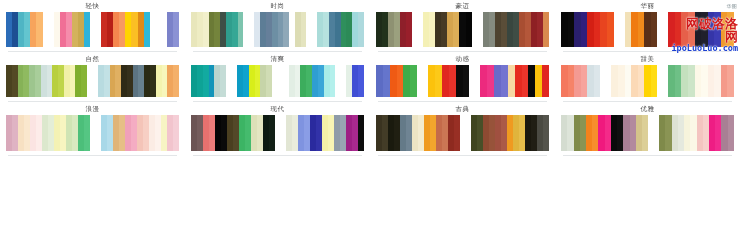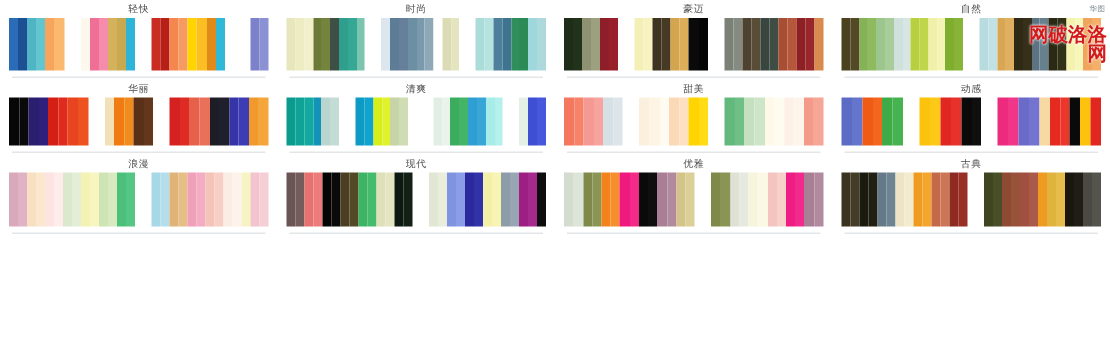--- a/index.html
+++ b/index.html
@@ -226,20 +226,57 @@
           <div class="swatch" style="background: rgb(133, 139, 128); width: 6.04px;"></div>
           <div class="swatch" style="background: rgb(78, 67, 48); width: 6.04px;"></div>
           <div class="swatch" style="background: rgb(90, 77, 56); width: 6.04px;"></div>
           <div class="swatch" style="background: rgb(57, 70, 63); width: 6.04px;"></div>
           <div class="swatch" style="background: rgb(63, 77, 69); width: 6.04px;"></div>
           <div class="swatch" style="background: rgb(168, 78, 50); width: 6.04px;"></div>
           <div class="swatch" style="background: rgb(180, 87, 58); width: 6.04px;"></div>
           <div class="swatch" style="background: rgb(142, 32, 36); width: 6.04px;"></div>
           <div class="swatch" style="background: rgb(152, 38, 42); width: 6.04px;"></div>
           <div class="swatch" style="background: rgb(217, 138, 78); width: 6.04px;"></div>
+        </div>
+      </div>
+      <div class="panel-rule"></div>
+    </div>
+    <div class="panel">
+      <div class="panel-label">华丽</div>
+      <div class="panel-body">
+        <div class="swatch-group">
+          <div class="swatch" style="background: rgb(7, 7, 7); width: 6.56522px;"></div>
+          <div class="swatch" style="background: rgb(10, 10, 10); width: 6.56522px;"></div>
+          <div class="swatch" style="background: rgb(42, 31, 110); width: 6.56522px;"></div>
+          <div class="swatch" style="background: rgb(48, 31, 125); width: 6.56522px;"></div>
+          <div class="swatch" style="background: rgb(212, 31, 20); width: 6.56522px;"></div>
+          <div class="swatch" style="background: rgb(224, 42, 28); width: 6.56522px;"></div>
+          <div class="swatch" style="background: rgb(232, 68, 31); width: 6.56522px;"></div>
+          <div class="swatch" style="background: rgb(238, 82, 32); width: 6.56522px;"></div>
+        </div>
+        <div class="group-gap"></div>
+        <div class="swatch-group">
+          <div class="swatch" style="background: rgb(242, 225, 184); width: 6.56522px;"></div>
+          <div class="swatch" style="background: rgb(239, 123, 18); width: 6.56522px;"></div>
+          <div class="swatch" style="background: rgb(241, 139, 28); width: 6.56522px;"></div>
+          <div class="swatch" style="background: rgb(90, 48, 24); width: 6.56522px;"></div>
+          <div class="swatch" style="background: rgb(100, 55, 28); width: 6.56522px;"></div>
+        </div>
+        <div class="group-gap"></div>
+        <div class="swatch-group">
+          <div class="swatch" style="background: rgb(215, 33, 33); width: 6.56522px;"></div>
+          <div class="swatch" style="background: rgb(222, 44, 36); width: 6.56522px;"></div>
+          <div class="swatch" style="background: rgb(230, 96, 74); width: 6.56522px;"></div>
+          <div class="swatch" style="background: rgb(234, 112, 89); width: 6.56522px;"></div>
+          <div class="swatch" style="background: rgb(29, 29, 40); width: 6.56522px;"></div>
+          <div class="swatch" style="background: rgb(32, 32, 44); width: 6.56522px;"></div>
+          <div class="swatch" style="background: rgb(53, 53, 168); width: 6.56522px;"></div>
+          <div class="swatch" style="background: rgb(60, 60, 180); width: 6.56522px;"></div>
+          <div class="swatch" style="background: rgb(240, 154, 46); width: 6.56522px;"></div>
+          <div class="swatch" style="background: rgb(244, 166, 58); width: 6.56522px;"></div>
         </div>
       </div>
       <div class="panel-rule"></div>
     </div>
     <div class="panel">
       <div class="panel-label">自然</div>
       <div class="panel-body">
         <div class="swatch-group">
           <div class="swatch" style="background: rgb(74, 66, 31); width: 5.78571px;"></div>
           <div class="swatch" style="background: rgb(83, 74, 37); width: 5.78571px;"></div>
@@ -270,57 +307,20 @@
           <div class="swatch" style="background: rgb(49, 49, 24); width: 5.78571px;"></div>
           <div class="swatch" style="background: rgb(244, 243, 174); width: 5.78571px;"></div>
           <div class="swatch" style="background: rgb(247, 246, 187); width: 5.78571px;"></div>
           <div class="swatch" style="background: rgb(240, 165, 92); width: 5.78571px;"></div>
           <div class="swatch" style="background: rgb(244, 176, 106); width: 5.78571px;"></div>
         </div>
       </div>
       <div class="panel-rule"></div>
     </div>
     <div class="panel">
-      <div class="panel-label">华丽</div>
-      <div class="panel-body">
-        <div class="swatch-group">
-          <div class="swatch" style="background: rgb(7, 7, 7); width: 6.56522px;"></div>
-          <div class="swatch" style="background: rgb(10, 10, 10); width: 6.56522px;"></div>
-          <div class="swatch" style="background: rgb(42, 31, 110); width: 6.56522px;"></div>
-          <div class="swatch" style="background: rgb(48, 31, 125); width: 6.56522px;"></div>
-          <div class="swatch" style="background: rgb(212, 31, 20); width: 6.56522px;"></div>
-          <div class="swatch" style="background: rgb(224, 42, 28); width: 6.56522px;"></div>
-          <div class="swatch" style="background: rgb(232, 68, 31); width: 6.56522px;"></div>
-          <div class="swatch" style="background: rgb(238, 82, 32); width: 6.56522px;"></div>
-        </div>
-        <div class="group-gap"></div>
-        <div class="swatch-group">
-          <div class="swatch" style="background: rgb(242, 225, 184); width: 6.56522px;"></div>
-          <div class="swatch" style="background: rgb(239, 123, 18); width: 6.56522px;"></div>
-          <div class="swatch" style="background: rgb(241, 139, 28); width: 6.56522px;"></div>
-          <div class="swatch" style="background: rgb(90, 48, 24); width: 6.56522px;"></div>
-          <div class="swatch" style="background: rgb(100, 55, 28); width: 6.56522px;"></div>
-        </div>
-        <div class="group-gap"></div>
-        <div class="swatch-group">
-          <div class="swatch" style="background: rgb(215, 33, 33); width: 6.56522px;"></div>
-          <div class="swatch" style="background: rgb(222, 44, 36); width: 6.56522px;"></div>
-          <div class="swatch" style="background: rgb(230, 96, 74); width: 6.56522px;"></div>
-          <div class="swatch" style="background: rgb(234, 112, 89); width: 6.56522px;"></div>
-          <div class="swatch" style="background: rgb(29, 29, 40); width: 6.56522px;"></div>
-          <div class="swatch" style="background: rgb(32, 32, 44); width: 6.56522px;"></div>
-          <div class="swatch" style="background: rgb(53, 53, 168); width: 6.56522px;"></div>
-          <div class="swatch" style="background: rgb(60, 60, 180); width: 6.56522px;"></div>
-          <div class="swatch" style="background: rgb(240, 154, 46); width: 6.56522px;"></div>
-          <div class="swatch" style="background: rgb(244, 166, 58); width: 6.56522px;"></div>
-        </div>
-      </div>
-      <div class="panel-rule"></div>
-    </div>
-    <div class="panel">
       <div class="panel-label">清爽</div>
       <div class="panel-body">
         <div class="swatch-group">
           <div class="swatch" style="background: rgb(11, 155, 142); width: 5.83333px;"></div>
           <div class="swatch" style="background: rgb(14, 163, 150); width: 5.83333px;"></div>
           <div class="swatch" style="background: rgb(18, 170, 160); width: 5.83333px;"></div>
           <div class="swatch" style="background: rgb(18, 148, 185); width: 5.83333px;"></div>
           <div class="swatch" style="background: rgb(186, 212, 206); width: 5.83333px;"></div>
           <div class="swatch" style="background: rgb(196, 220, 214); width: 5.83333px;"></div>
         </div>
@@ -343,20 +343,56 @@
           <div class="swatch" style="background: rgb(47, 158, 210); width: 5.83333px;"></div>
           <div class="swatch" style="background: rgb(57, 166, 216); width: 5.83333px;"></div>
           <div class="swatch" style="background: rgb(168, 236, 232); width: 5.83333px;"></div>
           <div class="swatch" style="background: rgb(180, 240, 236); width: 5.83333px;"></div>
         </div>
         <div class="group-gap"></div>
         <div class="swatch-group">
           <div class="swatch" style="background: rgb(228, 240, 230); width: 5.83333px;"></div>
           <div class="swatch" style="background: rgb(63, 79, 212); width: 5.83333px;"></div>
           <div class="swatch" style="background: rgb(72, 88, 220); width: 5.83333px;"></div>
+        </div>
+      </div>
+      <div class="panel-rule"></div>
+    </div>
+    <div class="panel">
+      <div class="panel-label">动感</div>
+      <div class="panel-body">
+        <div class="swatch-group">
+          <div class="swatch" style="background: rgb(92, 108, 196); width: 6.86364px;"></div>
+          <div class="swatch" style="background: rgb(101, 117, 204); width: 6.86364px;"></div>
+          <div class="swatch" style="background: rgb(239, 90, 20); width: 6.86364px;"></div>
+          <div class="swatch" style="background: rgb(244, 101, 29); width: 6.86364px;"></div>
+          <div class="swatch" style="background: rgb(62, 171, 72); width: 6.86364px;"></div>
+          <div class="swatch" style="background: rgb(70, 179, 80); width: 6.86364px;"></div>
+        </div>
+        <div class="group-gap"></div>
+        <div class="swatch-group">
+          <div class="swatch" style="background: rgb(252, 194, 12); width: 6.86364px;"></div>
+          <div class="swatch" style="background: rgb(253, 201, 24); width: 6.86364px;"></div>
+          <div class="swatch" style="background: rgb(224, 39, 32); width: 6.86364px;"></div>
+          <div class="swatch" style="background: rgb(230, 50, 42); width: 6.86364px;"></div>
+          <div class="swatch" style="background: rgb(10, 10, 10); width: 6.86364px;"></div>
+          <div class="swatch" style="background: rgb(15, 15, 15); width: 6.86364px;"></div>
+        </div>
+        <div class="group-gap"></div>
+        <div class="swatch-group">
+          <div class="swatch" style="background: rgb(236, 42, 126); width: 6.86364px;"></div>
+          <div class="swatch" style="background: rgb(239, 54, 136); width: 6.86364px;"></div>
+          <div class="swatch" style="background: rgb(106, 106, 200); width: 6.86364px;"></div>
+          <div class="swatch" style="background: rgb(116, 116, 208); width: 6.86364px;"></div>
+          <div class="swatch" style="background: rgb(247, 217, 164); width: 6.86364px;"></div>
+          <div class="swatch" style="background: rgb(230, 42, 32); width: 6.86364px;"></div>
+          <div class="swatch" style="background: rgb(236, 53, 43); width: 6.86364px;"></div>
+          <div class="swatch" style="background: rgb(10, 10, 10); width: 6.86364px;"></div>
+          <div class="swatch" style="background: rgb(252, 194, 12); width: 6.86364px;"></div>
+          <div class="swatch" style="background: rgb(224, 39, 32); width: 6.86364px;"></div>
         </div>
       </div>
       <div class="panel-rule"></div>
     </div>
     <div class="panel">
       <div class="panel-label">甜美</div>
       <div class="panel-body">
         <div class="swatch-group">
           <div class="swatch" style="background: rgb(244, 120, 94); width: 6.56522px;"></div>
           <div class="swatch" style="background: rgb(246, 131, 104); width: 6.56522px;"></div>
@@ -380,56 +416,20 @@
           <div class="swatch" style="background: rgb(99, 185, 124); width: 6.56522px;"></div>
           <div class="swatch" style="background: rgb(110, 192, 134); width: 6.56522px;"></div>
           <div class="swatch" style="background: rgb(196, 224, 190); width: 6.56522px;"></div>
           <div class="swatch" style="background: rgb(205, 229, 200); width: 6.56522px;"></div>
           <div class="swatch" style="background: rgb(253, 248, 232); width: 6.56522px;"></div>
           <div class="swatch" style="background: rgb(254, 251, 239); width: 6.56522px;"></div>
           <div class="swatch" style="background: rgb(253, 240, 230); width: 6.56522px;"></div>
           <div class="swatch" style="background: rgb(253, 244, 236); width: 6.56522px;"></div>
           <div class="swatch" style="background: rgb(244, 154, 138); width: 6.56522px;"></div>
           <div class="swatch" style="background: rgb(246, 166, 150); width: 6.56522px;"></div>
-        </div>
-      </div>
-      <div class="panel-rule"></div>
-    </div>
-    <div class="panel">
-      <div class="panel-label">动感</div>
-      <div class="panel-body">
-        <div class="swatch-group">
-          <div class="swatch" style="background: rgb(92, 108, 196); width: 6.86364px;"></div>
-          <div class="swatch" style="background: rgb(101, 117, 204); width: 6.86364px;"></div>
-          <div class="swatch" style="background: rgb(239, 90, 20); width: 6.86364px;"></div>
-          <div class="swatch" style="background: rgb(244, 101, 29); width: 6.86364px;"></div>
-          <div class="swatch" style="background: rgb(62, 171, 72); width: 6.86364px;"></div>
-          <div class="swatch" style="background: rgb(70, 179, 80); width: 6.86364px;"></div>
-        </div>
-        <div class="group-gap"></div>
-        <div class="swatch-group">
-          <div class="swatch" style="background: rgb(252, 194, 12); width: 6.86364px;"></div>
-          <div class="swatch" style="background: rgb(253, 201, 24); width: 6.86364px;"></div>
-          <div class="swatch" style="background: rgb(224, 39, 32); width: 6.86364px;"></div>
-          <div class="swatch" style="background: rgb(230, 50, 42); width: 6.86364px;"></div>
-          <div class="swatch" style="background: rgb(10, 10, 10); width: 6.86364px;"></div>
-          <div class="swatch" style="background: rgb(15, 15, 15); width: 6.86364px;"></div>
-        </div>
-        <div class="group-gap"></div>
-        <div class="swatch-group">
-          <div class="swatch" style="background: rgb(236, 42, 126); width: 6.86364px;"></div>
-          <div class="swatch" style="background: rgb(239, 54, 136); width: 6.86364px;"></div>
-          <div class="swatch" style="background: rgb(106, 106, 200); width: 6.86364px;"></div>
-          <div class="swatch" style="background: rgb(116, 116, 208); width: 6.86364px;"></div>
-          <div class="swatch" style="background: rgb(247, 217, 164); width: 6.86364px;"></div>
-          <div class="swatch" style="background: rgb(230, 42, 32); width: 6.86364px;"></div>
-          <div class="swatch" style="background: rgb(236, 53, 43); width: 6.86364px;"></div>
-          <div class="swatch" style="background: rgb(10, 10, 10); width: 6.86364px;"></div>
-          <div class="swatch" style="background: rgb(252, 194, 12); width: 6.86364px;"></div>
-          <div class="swatch" style="background: rgb(224, 39, 32); width: 6.86364px;"></div>
         </div>
       </div>
       <div class="panel-rule"></div>
     </div>
     <div class="panel">
       <div class="panel-label">浪漫</div>
       <div class="panel-body">
         <div class="swatch-group">
           <div class="swatch" style="background: rgb(217, 168, 186); width: 6px;"></div>
           <div class="swatch" style="background: rgb(223, 179, 195); width: 6px;"></div>
@@ -497,20 +497,58 @@
           <div class="swatch" style="background: rgb(142, 155, 168); width: 6px;"></div>
           <div class="swatch" style="background: rgb(152, 165, 178); width: 6px;"></div>
           <div class="swatch" style="background: rgb(158, 31, 132); width: 6px;"></div>
           <div class="swatch" style="background: rgb(168, 41, 142); width: 6px;"></div>
           <div class="swatch" style="background: rgb(13, 13, 13); width: 6px;"></div>
         </div>
       </div>
       <div class="panel-rule"></div>
     </div>
     <div class="panel">
+      <div class="panel-label">古典</div>
+      <div class="panel-body">
+        <div class="swatch-group">
+          <div class="swatch" style="background: rgb(58, 51, 32); width: 6px;"></div>
+          <div class="swatch" style="background: rgb(67, 60, 39); width: 6px;"></div>
+          <div class="swatch" style="background: rgb(26, 26, 14); width: 6px;"></div>
+          <div class="swatch" style="background: rgb(32, 31, 18); width: 6px;"></div>
+          <div class="swatch" style="background: rgb(100, 122, 136); width: 6px;"></div>
+          <div class="swatch" style="background: rgb(111, 132, 147); width: 6px;"></div>
+          <div class="swatch" style="background: rgb(236, 228, 196); width: 6px;"></div>
+          <div class="swatch" style="background: rgb(242, 235, 208); width: 6px;"></div>
+          <div class="swatch" style="background: rgb(239, 154, 32); width: 6px;"></div>
+          <div class="swatch" style="background: rgb(243, 165, 44); width: 6px;"></div>
+          <div class="swatch" style="background: rgb(196, 106, 74); width: 6px;"></div>
+          <div class="swatch" style="background: rgb(203, 118, 84); width: 6px;"></div>
+          <div class="swatch" style="background: rgb(142, 42, 31); width: 6px;"></div>
+          <div class="swatch" style="background: rgb(152, 47, 36); width: 6px;"></div>
+        </div>
+        <div class="group-gap"></div>
+        <div class="swatch-group">
+          <div class="swatch" style="background: rgb(63, 69, 32); width: 6px;"></div>
+          <div class="swatch" style="background: rgb(72, 79, 40); width: 6px;"></div>
+          <div class="swatch" style="background: rgb(142, 74, 50); width: 6px;"></div>
+          <div class="swatch" style="background: rgb(151, 83, 58); width: 6px;"></div>
+          <div class="swatch" style="background: rgb(160, 80, 64); width: 6px;"></div>
+          <div class="swatch" style="background: rgb(170, 90, 72); width: 6px;"></div>
+          <div class="swatch" style="background: rgb(239, 154, 32); width: 6px;"></div>
+          <div class="swatch" style="background: rgb(224, 180, 60); width: 6px;"></div>
+          <div class="swatch" style="background: rgb(230, 189, 74); width: 6px;"></div>
+          <div class="swatch" style="background: rgb(26, 24, 14); width: 6px;"></div>
+          <div class="swatch" style="background: rgb(32, 30, 20); width: 6px;"></div>
+          <div class="swatch" style="background: rgb(74, 74, 66); width: 6px;"></div>
+          <div class="swatch" style="background: rgb(84, 84, 76); width: 6px;"></div>
+        </div>
+      </div>
+      <div class="panel-rule"></div>
+    </div>
+    <div class="panel">
       <div class="panel-label">优雅</div>
       <div class="panel-body">
         <div class="swatch-group">
           <div class="swatch" style="background: rgb(212, 220, 208); width: 6.23077px;"></div>
           <div class="swatch" style="background: rgb(221, 228, 217); width: 6.23077px;"></div>
           <div class="swatch" style="background: rgb(127, 138, 74); width: 6.23077px;"></div>
           <div class="swatch" style="background: rgb(138, 148, 84); width: 6.23077px;"></div>
           <div class="swatch" style="background: rgb(244, 130, 28); width: 6.23077px;"></div>
           <div class="swatch" style="background: rgb(247, 142, 44); width: 6.23077px;"></div>
           <div class="swatch" style="background: rgb(240, 25, 126); width: 6.23077px;"></div>
@@ -533,55 +571,18 @@
           <div class="swatch" style="background: rgb(244, 196, 192); width: 6.23077px;"></div>
           <div class="swatch" style="background: rgb(247, 207, 203); width: 6.23077px;"></div>
           <div class="swatch" style="background: rgb(238, 29, 132); width: 6.23077px;"></div>
           <div class="swatch" style="background: rgb(242, 42, 142); width: 6.23077px;"></div>
           <div class="swatch" style="background: rgb(168, 127, 148); width: 6.23077px;"></div>
           <div class="swatch" style="background: rgb(178, 138, 158); width: 6.23077px;"></div>
         </div>
       </div>
       <div class="panel-rule"></div>
     </div>
-    <div class="panel">
-      <div class="panel-label">古典</div>
-      <div class="panel-body">
-        <div class="swatch-group">
-          <div class="swatch" style="background: rgb(58, 51, 32); width: 6px;"></div>
-          <div class="swatch" style="background: rgb(67, 60, 39); width: 6px;"></div>
-          <div class="swatch" style="background: rgb(26, 26, 14); width: 6px;"></div>
-          <div class="swatch" style="background: rgb(32, 31, 18); width: 6px;"></div>
-          <div class="swatch" style="background: rgb(100, 122, 136); width: 6px;"></div>
-          <div class="swatch" style="background: rgb(111, 132, 147); width: 6px;"></div>
-          <div class="swatch" style="background: rgb(236, 228, 196); width: 6px;"></div>
-          <div class="swatch" style="background: rgb(242, 235, 208); width: 6px;"></div>
-          <div class="swatch" style="background: rgb(239, 154, 32); width: 6px;"></div>
-          <div class="swatch" style="background: rgb(243, 165, 44); width: 6px;"></div>
-          <div class="swatch" style="background: rgb(196, 106, 74); width: 6px;"></div>
-          <div class="swatch" style="background: rgb(203, 118, 84); width: 6px;"></div>
-          <div class="swatch" style="background: rgb(142, 42, 31); width: 6px;"></div>
-          <div class="swatch" style="background: rgb(152, 47, 36); width: 6px;"></div>
-        </div>
-        <div class="group-gap"></div>
-        <div class="swatch-group">
-          <div class="swatch" style="background: rgb(63, 69, 32); width: 6px;"></div>
-          <div class="swatch" style="background: rgb(72, 79, 40); width: 6px;"></div>
-          <div class="swatch" style="background: rgb(142, 74, 50); width: 6px;"></div>
-          <div class="swatch" style="background: rgb(151, 83, 58); width: 6px;"></div>
-          <div class="swatch" style="background: rgb(160, 80, 64); width: 6px;"></div>
-          <div class="swatch" style="background: rgb(170, 90, 72); width: 6px;"></div>
-          <div class="swatch" style="background: rgb(239, 154, 32); width: 6px;"></div>
-          <div class="swatch" style="background: rgb(224, 180, 60); width: 6px;"></div>
-          <div class="swatch" style="background: rgb(230, 189, 74); width: 6px;"></div>
-          <div class="swatch" style="background: rgb(26, 24, 14); width: 6px;"></div>
-          <div class="swatch" style="background: rgb(32, 30, 20); width: 6px;"></div>
-          <div class="swatch" style="background: rgb(74, 74, 66); width: 6px;"></div>
-          <div class="swatch" style="background: rgb(84, 84, 76); width: 6px;"></div>
-        </div>
-      </div>
-      <div class="panel-rule"></div>
-    </div>
   </div>
 
 <div id="watermark">
   <span id="wm-prefix">华图</span><span id="wm-main">网破洛洛网</span>
+  <span id="wm-url">ipoLuoLuo.com</span>
 </div>
 
 </body></html>

